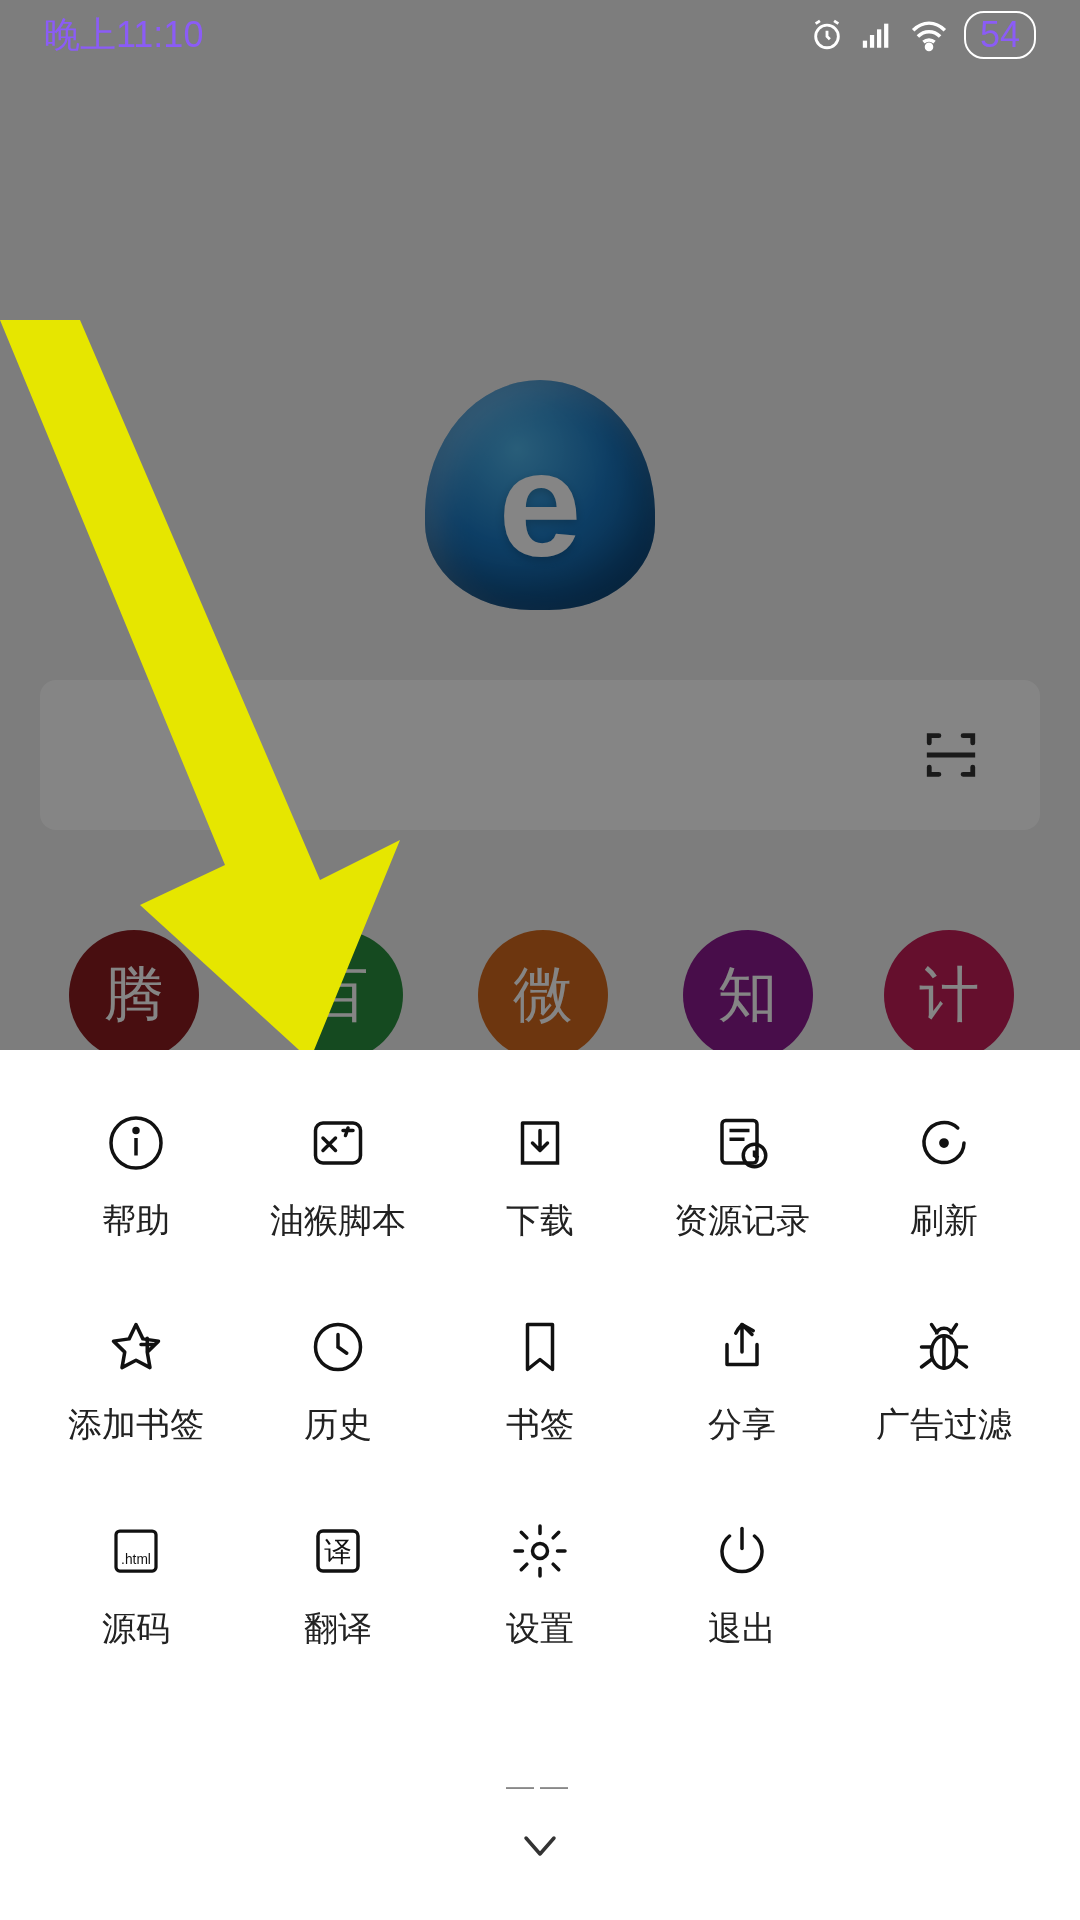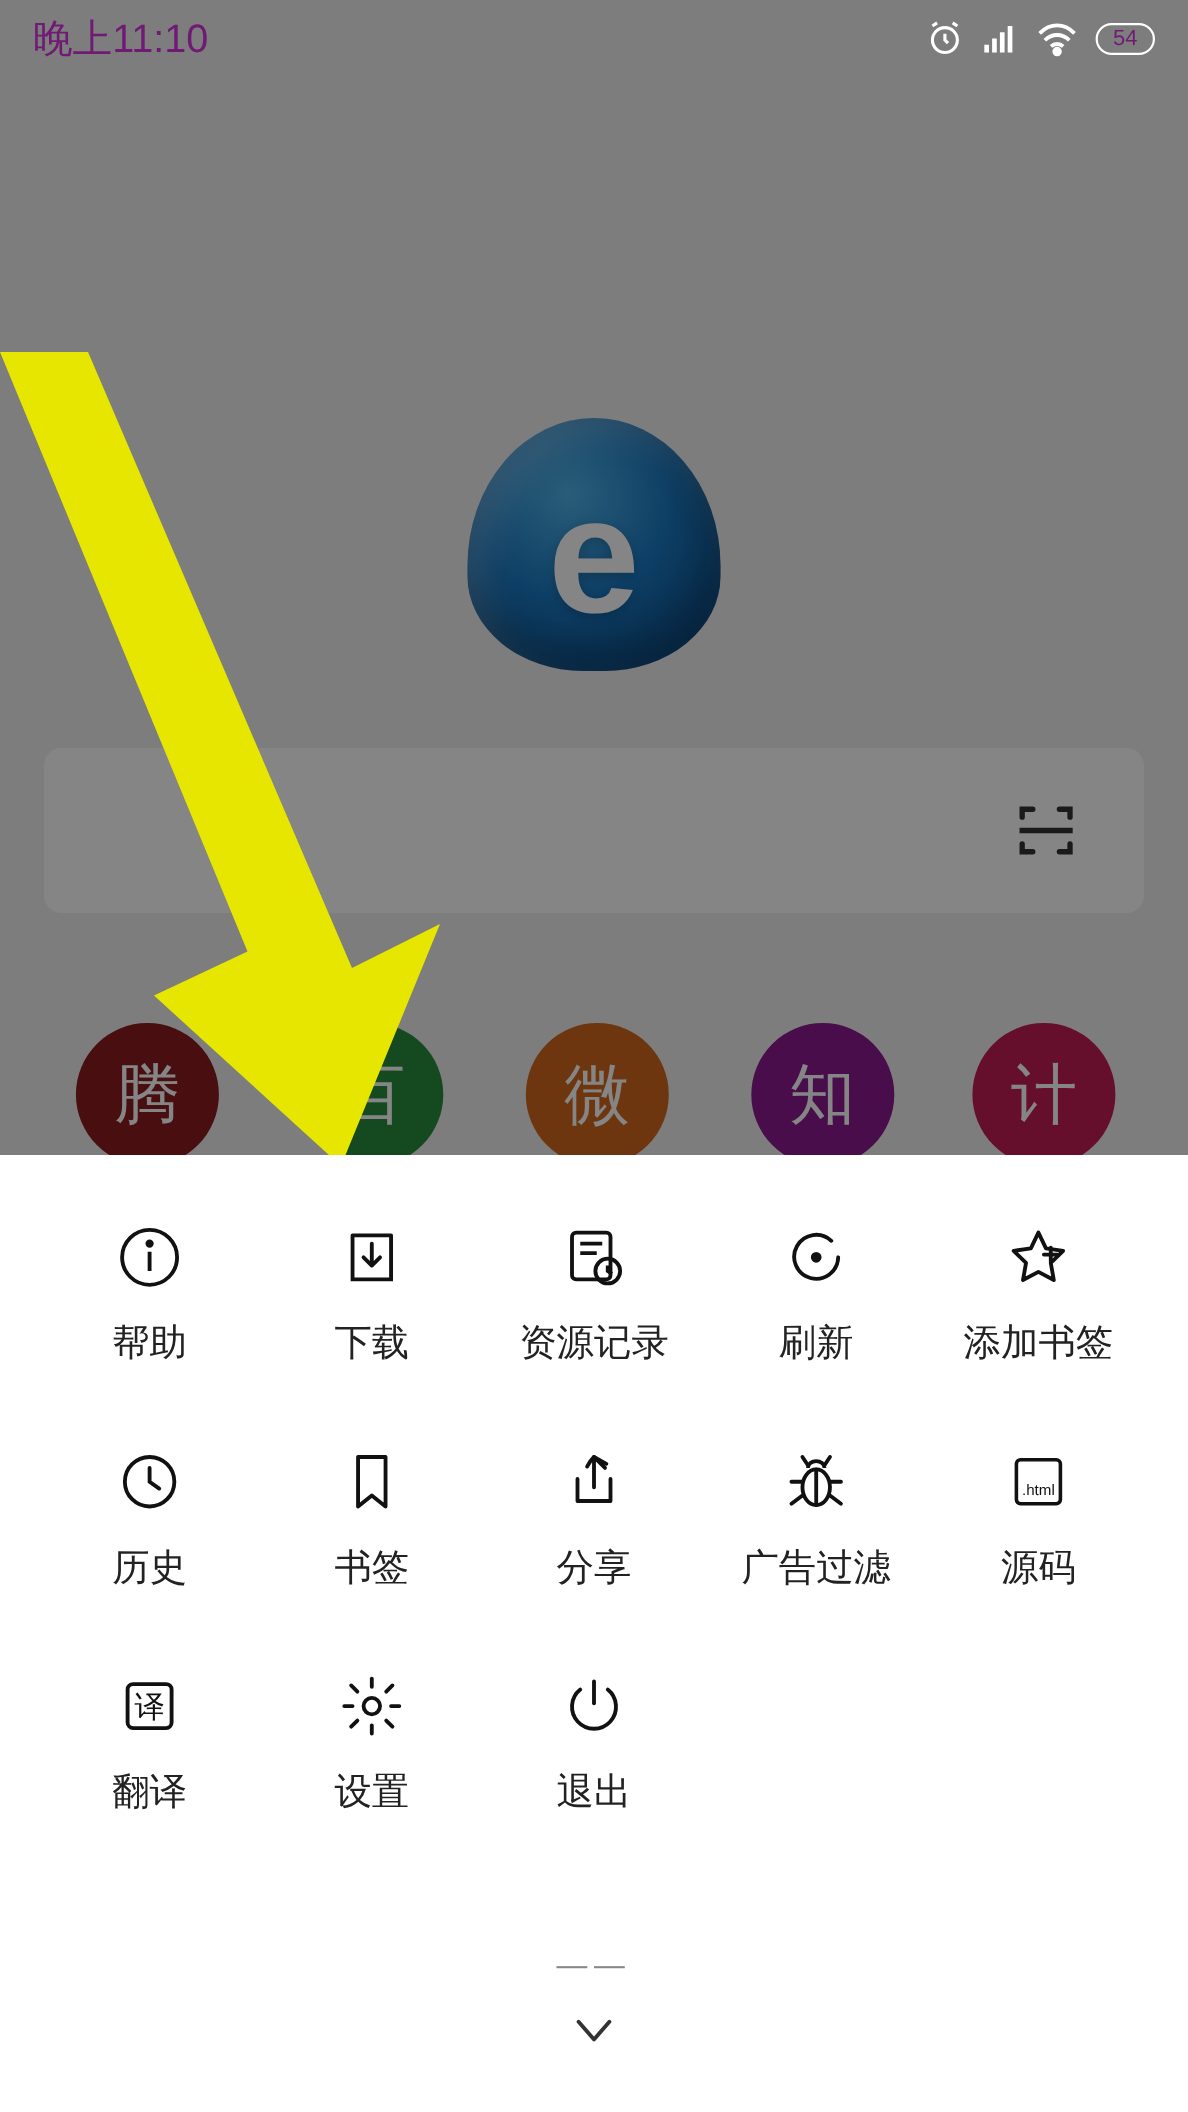--- a/index.html
+++ b/index.html
@@ -26,31 +26,31 @@
 }
 
 
 .status-bar {
   position: absolute;
   top: 0; left: 0; right: 0;
   height: 70px;
   display: flex;
   align-items: center;
   justify-content: space-between;
-  padding: 0 30px;
-  color: #701a75;
+  padding: 0 44px;
+  color: #8b5cf6;
   font-size: 36px;
   z-index: 6;
 }
 .status-icons { display: flex; align-items: center; gap: 16px; }
 .battery-badge {
   border: 2.5px solid #fff;
   border-radius: 20px;
   padding: 1px 14px;
-  font-size: 20px;
+  font-size: 36px;
   display: inline-flex;
 }
 
 
 .logo-wrap {
   position: absolute;
   top: 380px;
   left: 50%;
   transform: translateX(-50%);
   z-index: 2;
@@ -265,20 +265,29 @@
       <span class="menu-icon">
         <svg width="60" height="60" viewBox="0 0 48 48" fill="none" stroke="#111" stroke-width="2.8">
             <circle cx="24" cy="24" r="20"></circle>
             <line x1="24" y1="20" x2="24" y2="34"></line>
             <circle cx="24" cy="14" r="1.6" fill="#111"></circle>
           </svg>
       </span>
       <span class="menu-label">帮助</span>
     </div>
 
+    <div class="menu-item">
+      <span class="menu-icon">
+        <svg width="60" height="60" viewBox="0 0 48 48" fill="none" stroke="#111" stroke-width="2.8">
+            <rect x="6" y="8" width="36" height="32" rx="6"></rect>
+            <path d="M12 20 L22 30 M12 30 L22 20 M28 14 L36 14 M30 18 L32 12" stroke-linecap="round"></path>
+          </svg>
+      </span>
+      <span class="menu-label">油猴脚本</span>
+    </div>
 
     <div class="menu-item">
       <span class="menu-icon">
         <svg width="60" height="60" viewBox="0 0 48 48" fill="none" stroke="#111" stroke-width="2.8">
             <path d="M10 8 v32 h28 v-32 M10 8 h28" stroke-linecap="round"></path>
             <path d="M24 14 v16 M18 24 l6 6 l6 -6" stroke-linecap="round" stroke-linejoin="round"></path>
           </svg>
       </span>
       <span class="menu-label">下载</span>
     </div>

